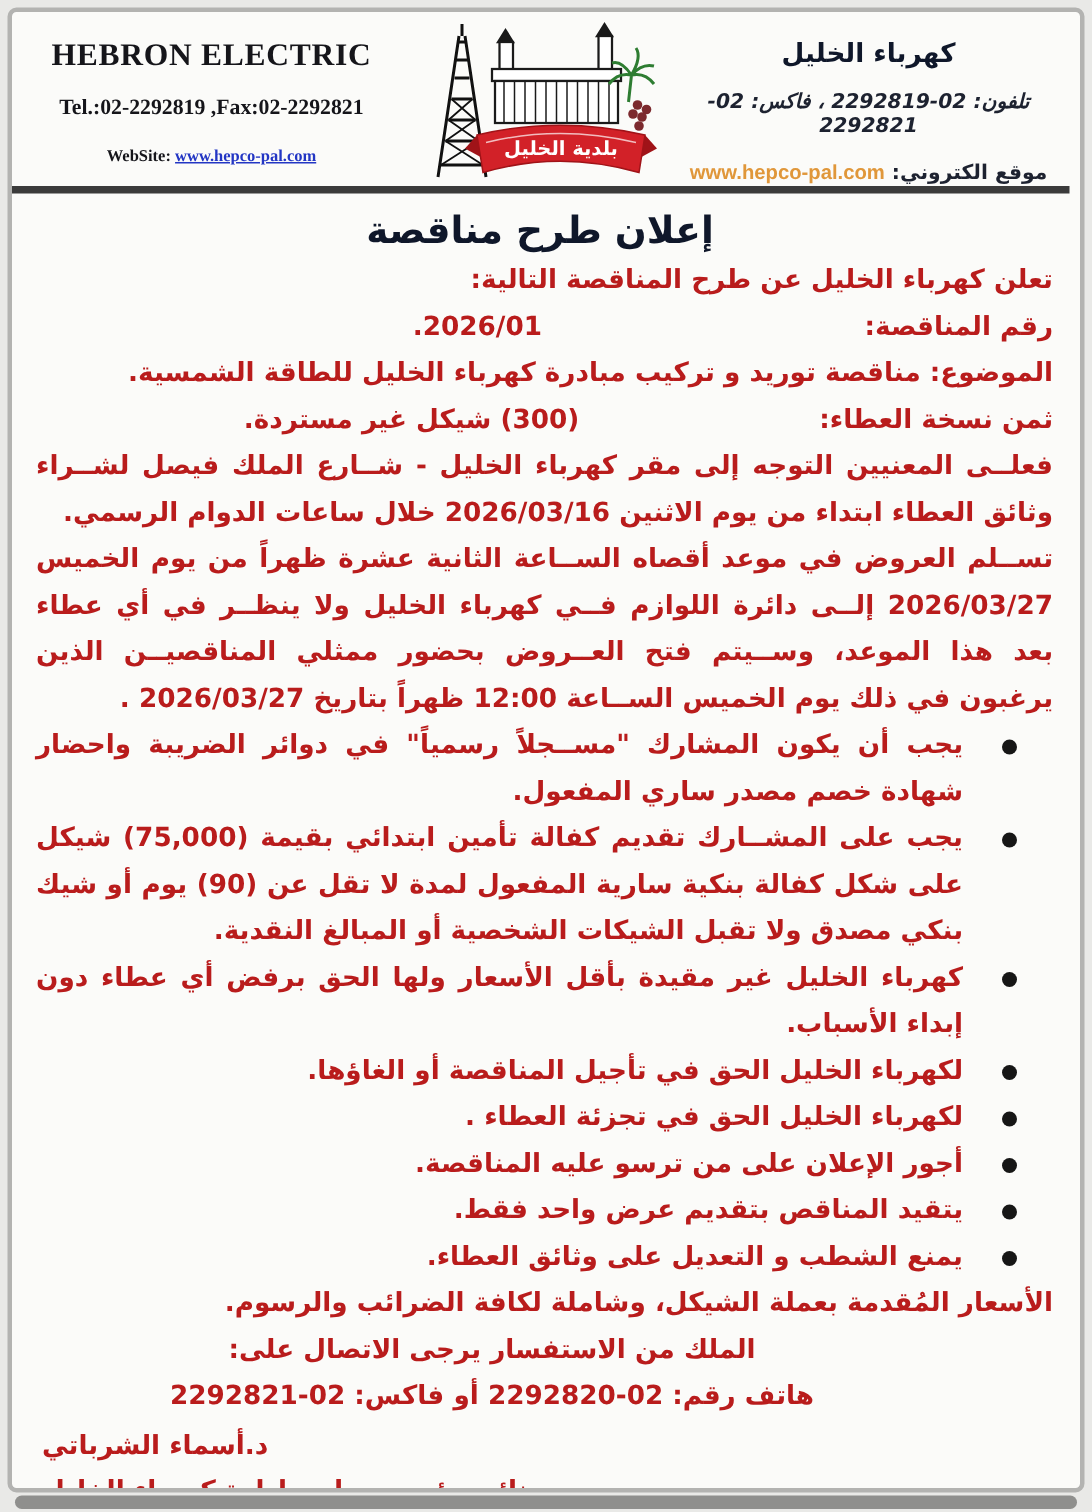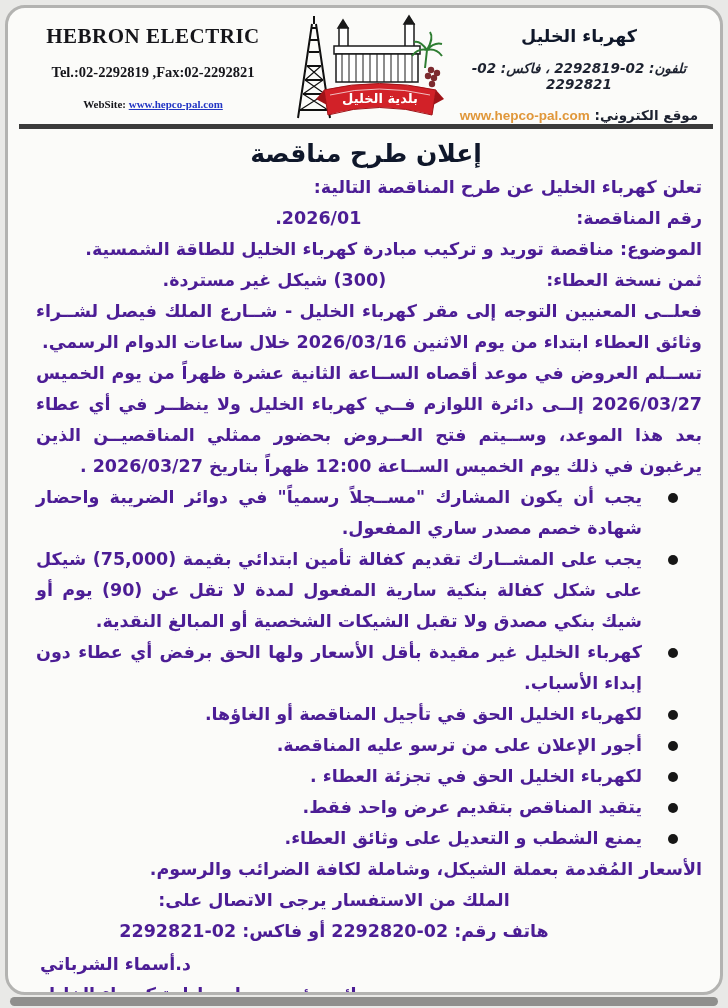--- a/index.html
+++ b/index.html
@@ -1,20 +1,20 @@
 <!DOCTYPE html>
 <html lang="ar"><head>
 <meta charset="utf-8">
 <style>
   html,body{margin:0;padding:0;background:#d8d8d6;}
   .page{position:relative;width:728px;height:1008px;background:#e9e9e7;
         font-family:"DejaVu Sans",sans-serif;overflow:hidden;}
   .paper{position:absolute;left:5px;top:5px;right:5px;bottom:13px;
-         background:#fbfbf9;border:3px solid #b3b3b1;border-radius:20px;
-         box-sizing:border-box;padding:6px 16px 0 20px;overflow:hidden;}
+         background:#fbfbf9;border:3px solid #b3b3b1;border-radius:6px;
+         box-sizing:border-box;padding:6px 16px 0 8px;overflow:hidden;}
   .scan-shadow{position:absolute;left:10px;right:10px;bottom:2px;height:9px;
                background:#8f8f8d;border-radius:8px;}
 
   
   .header{display:flex;align-items:flex-start;height:110px;}
   .h-left{width:250px;text-align:center;padding-top:10px;color:#15151a;
           font-family:"Liberation Serif",serif;}
   .company-en{font-size:21px;font-weight:bold;letter-spacing:.5px;}
   .telfax-en{font-size:14.5px;font-weight:bold;margin-top:15px;}
   .website-en{font-size:11px;font-weight:bold;margin-top:17px;}
@@ -23,21 +23,21 @@
   .h-right{width:250px;text-align:center;padding-top:12px;direction:rtl;color:#1d2230;}
   .company-ar{color:#0f172a;font-size:17.5px;font-weight:bold;}
   .telfax-ar{font-size:13.5px;font-weight:bold;margin-top:14px;font-style:italic;}
   .website-ar{font-size:13.5px;font-weight:bold;margin-top:15px;}
   .link-orange{color:#e0973a;font-weight:bold;cursor:pointer;
                font-family:"Liberation Sans",sans-serif;}
   .rule{height:5px;background:#3b3b3b;margin:0 -9px;}
 
   
   .title{text-align:center;font-size:25px;font-weight:bold;color:#0f172a;margin:10px 0 4px;}
-  .body{direction:rtl;color:#4c1d95;font-weight:700;font-size:17.5px;
+  .body{direction:rtl;color:#b91c1c;font-weight:700;font-size:17.5px;
         line-height:31px;padding:0 2px 0 8px;}
   .intro{text-align:right;margin-top:4px;}
   .kv{display:flex;}
   .kv .k{white-space:nowrap;}
   .kv.g1 .v{margin-right:215px;}
   .kv.g2 .v{margin-right:6px;}
   .kv.g3 .v{margin-right:160px;}
   .para{text-align:justify;}
   .bullet{display:flex;padding-right:24px;}
   .dot{flex:none;width:10px;height:10px;background:#161616;border-radius:50%;
@@ -144,25 +144,25 @@
       <div class="bullet">
         <span class="dot"></span>
         <span class="btext">كهرباء الخليل غير مقيدة بأقل الأسعار ولها الحق برفض أي عطاء دون إبداء الأسباب.</span>
       </div>
       <div class="bullet">
         <span class="dot"></span>
         <span class="btext">لكهرباء الخليل الحق في تأجيل المناقصة أو الغاؤها.</span>
       </div>
       <div class="bullet">
         <span class="dot"></span>
-        <span class="btext">أجور الإعلان على من ترسو عليه المناقصة.</span>
+        <span class="btext">لكهرباء الخليل الحق في تجزئة العطاء .</span>
       </div>
       <div class="bullet">
         <span class="dot"></span>
-        <span class="btext">لكهرباء الخليل الحق في تجزئة العطاء .</span>
+        <span class="btext">أجور الإعلان على من ترسو عليه المناقصة.</span>
       </div>
       <div class="bullet">
         <span class="dot"></span>
         <span class="btext">يتقيد المناقص بتقديم عرض واحد فقط.</span>
       </div>
       <div class="bullet">
         <span class="dot"></span>
         <span class="btext">يمنع الشطب و التعديل على وثائق العطاء.</span>
       </div>
 

